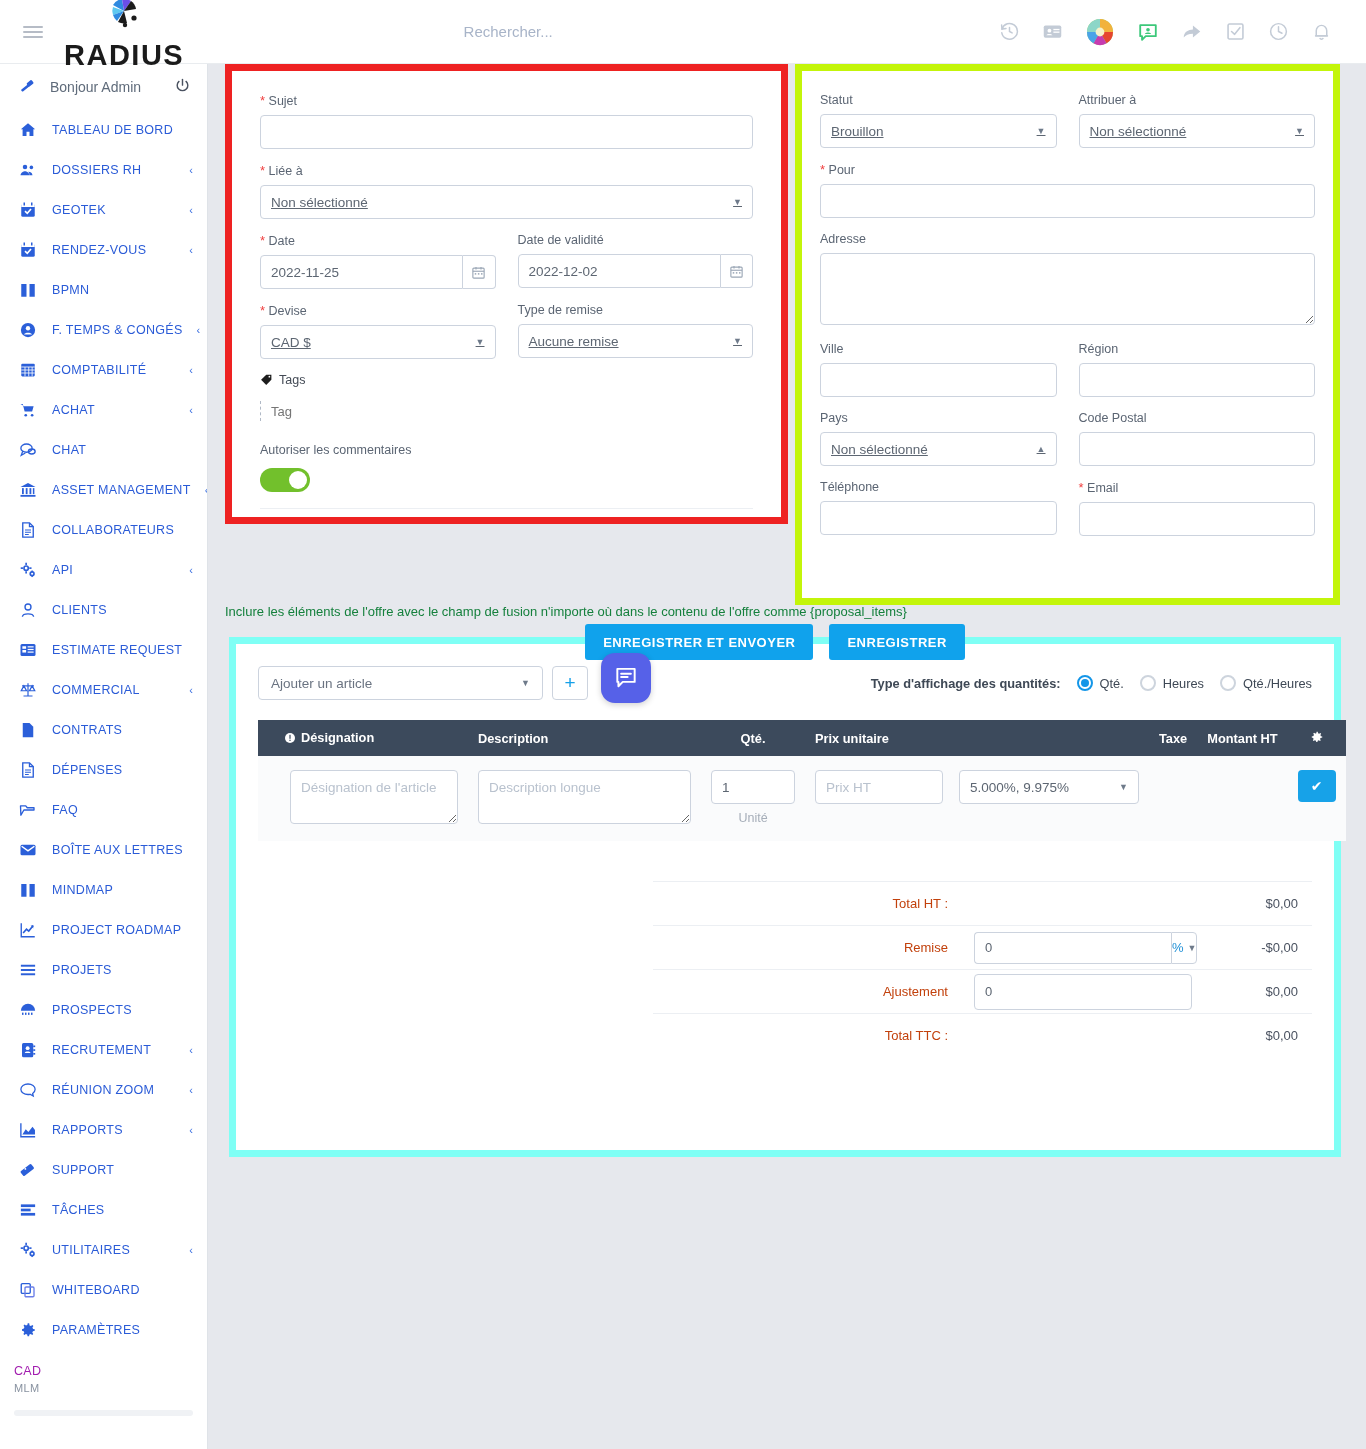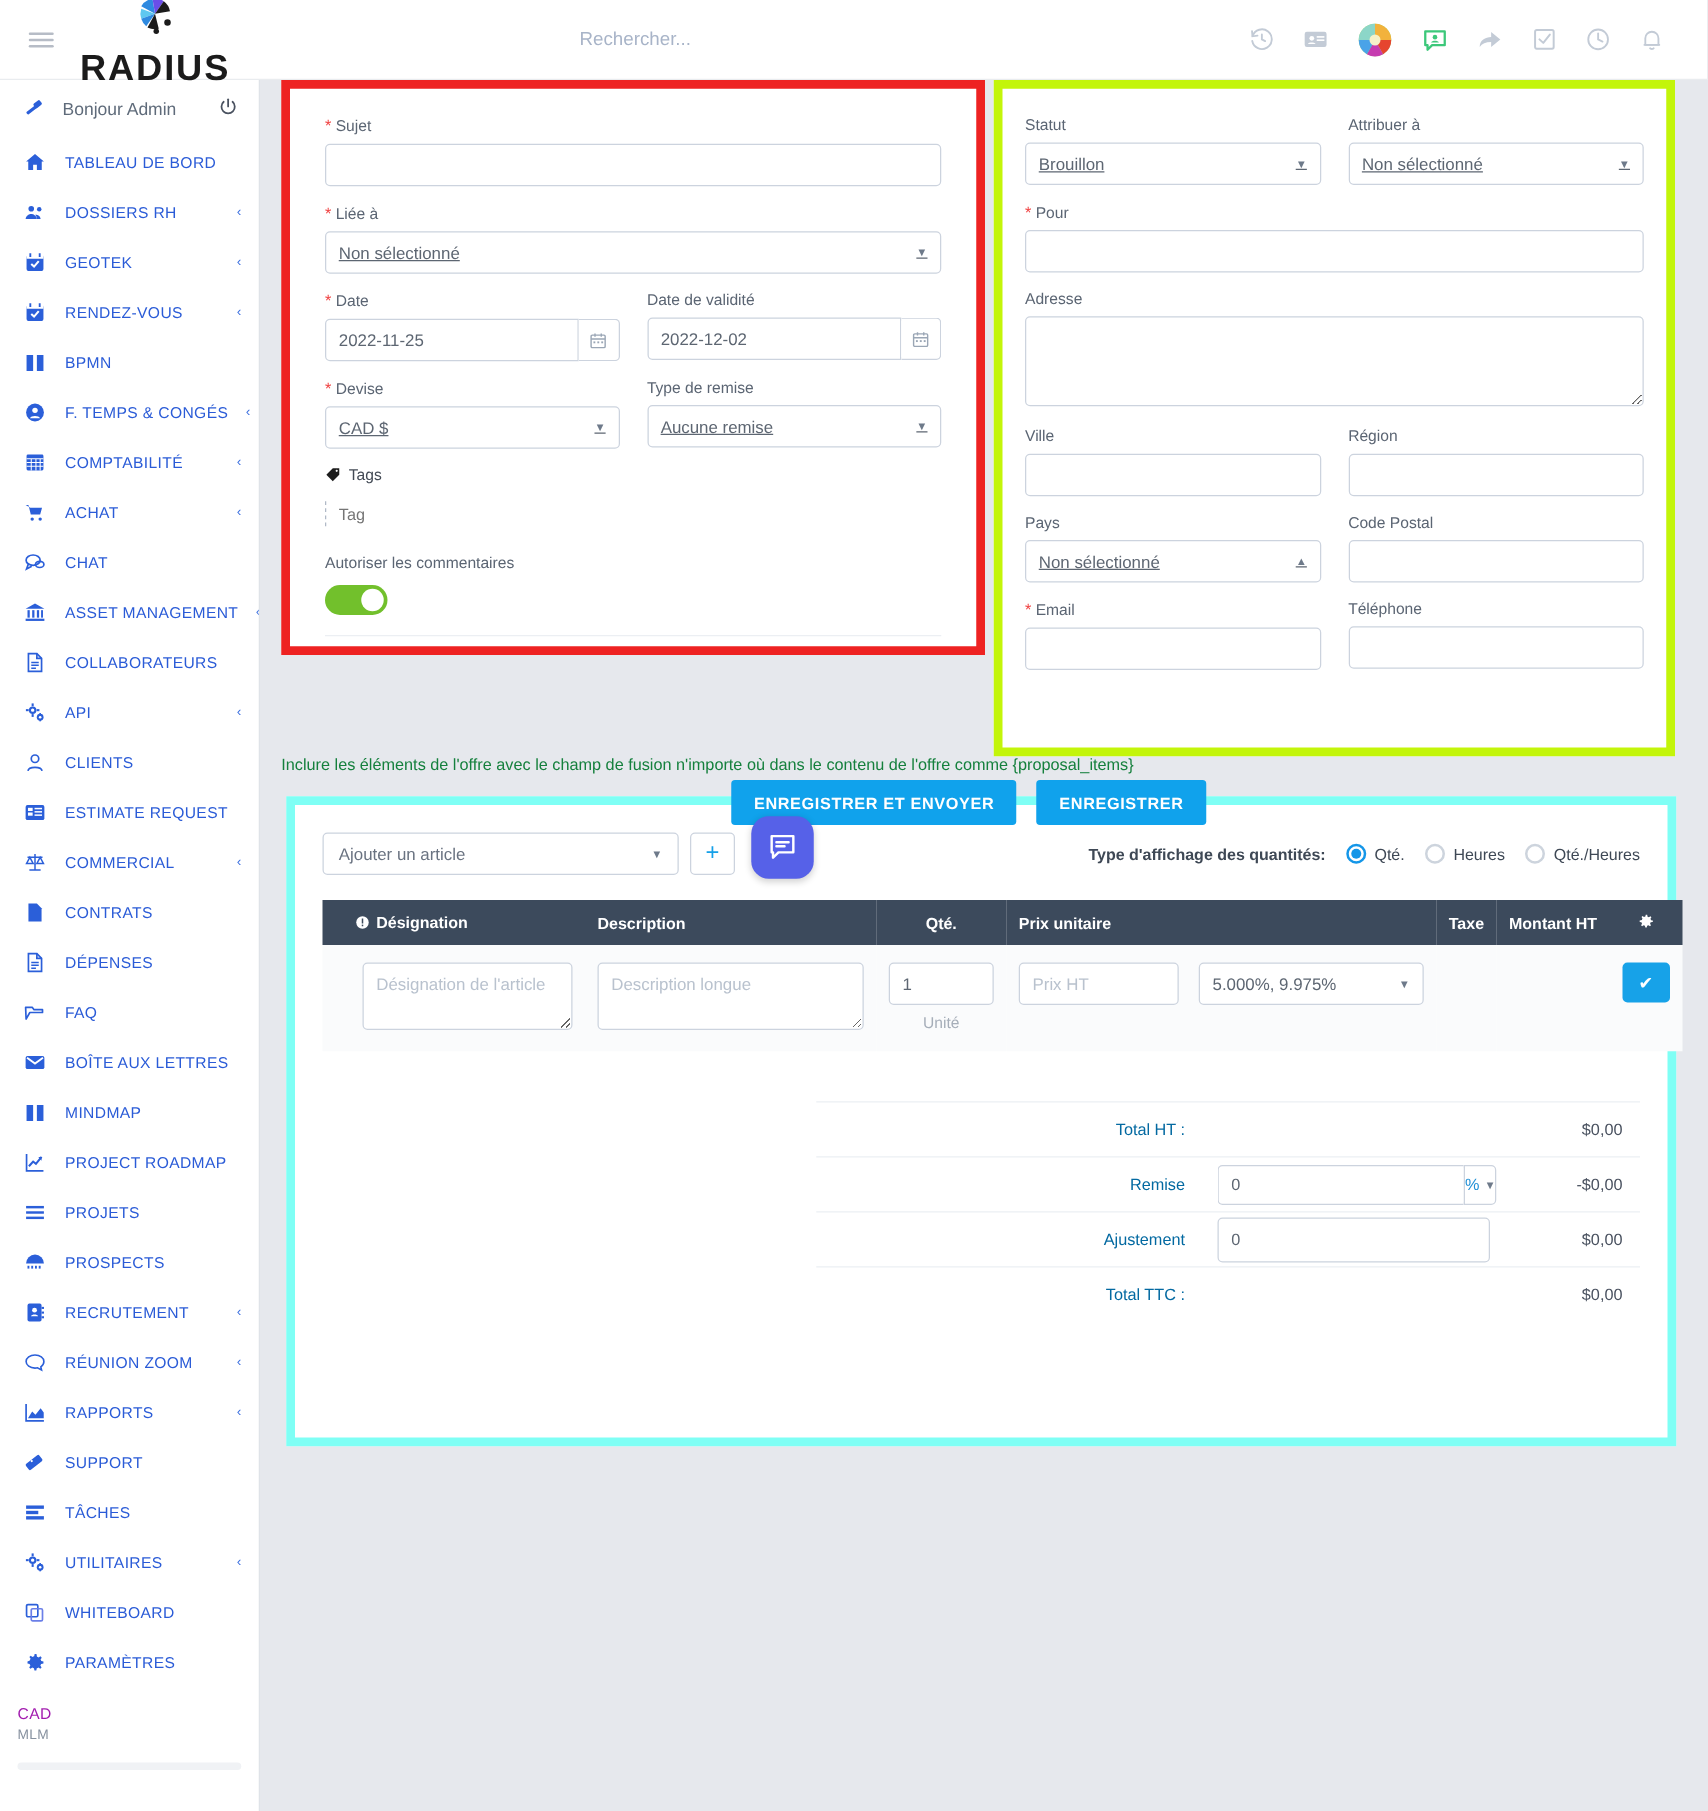--- a/index.html
+++ b/index.html
@@ -175,21 +175,21 @@
   .ta-med{ width:213px; height:74px; }
   .qty-in{ width:84px; }
   .unit-lbl{ font-size:12.5px; color:#a6aeb9; text-align:center; width:84px; display:block; margin-top:7px;}
   .price-in{ width:128px; }
   .tax-sel{ width:180px; height:34px; border:1px solid #ccd3de; border-radius:4px; display:flex; align-items:center; justify-content:space-between; padding:0 10px; font-size:13.5px; color:#5d6672; background:#fff; cursor:pointer;}
   .ok-btn{ width:38px; height:32px; border-radius:4px; background:#17a2e8; color:#fff; display:flex; align-items:center; justify-content:center; border:none; cursor:pointer; font-size:14px;}
 
   
   #totals{ margin-top:40px; margin-left:395px; }
   .trow{ display:flex; align-items:center; border-top:1px solid #eceff3; min-height:44px;}
-  .tlabel{ flex:1; text-align:right; padding-right:26px; font-size:13px; color:#0369a1;}
+  .tlabel{ flex:1; text-align:right; padding-right:26px; font-size:13px; color:#c2410c;}
   .tmid{ width:218px; display:flex; }
   .tval{ width:120px; text-align:right; font-size:13px; color:#4a5260; padding-right:14px;}
   .remise-in{ flex:1; height:32px; border:1px solid #ccd3de; border-right:none; border-radius:4px 0 0 4px; padding:0 10px; font-size:13px; color:#5d6672; outline:none; font-family:"Liberation Sans", sans-serif;}
   .pct-btn{ width:50px; height:32px; border:1px solid #ccd3de; border-radius:0 4px 4px 0; background:#fff; color:#1f8fd6; display:flex; align-items:center; justify-content:center; gap:4px; font-size:13px; cursor:pointer;}
   .adj-in{ width:218px; height:36px; border:1px solid #ccd3de; border-radius:4px; padding:0 10px; font-size:13px; color:#5d6672; outline:none; font-family:"Liberation Sans", sans-serif;}
 </style>
 </head>
 <body>
 
 <div id="topbar">
@@ -774,25 +774,25 @@
         </div>
       </div>
       <div class="fgroup">
         <label class="flabel">Code Postal</label>
         <input class="ctl" type="text" style="">
       </div>
     </div>
 
     <div class="row2">
       <div class="fgroup">
+        <label class="flabel">Téléphone</label>
+        <input class="ctl" type="text" style="">
+      </div>
+      <div class="fgroup">
         <label class="flabel"><span class="req">*</span> <span>Email</span></label>
-        <input class="ctl" type="text" style="">
-      </div>
-      <div class="fgroup">
-        <label class="flabel">Téléphone</label>
         <input class="ctl" type="text" style="">
       </div>
     </div>
   </div>
 
   <div id="merge-note">Inclure les éléments de l'offre avec le champ de fusion n'importe où dans le contenu de l'offre comme {proposal_items}</div>
   <div id="save-row">
     <button class="btn-primary">ENREGISTRER ET ENVOYER</button>
     <button class="btn-primary">ENREGISTRER</button>
   </div>

